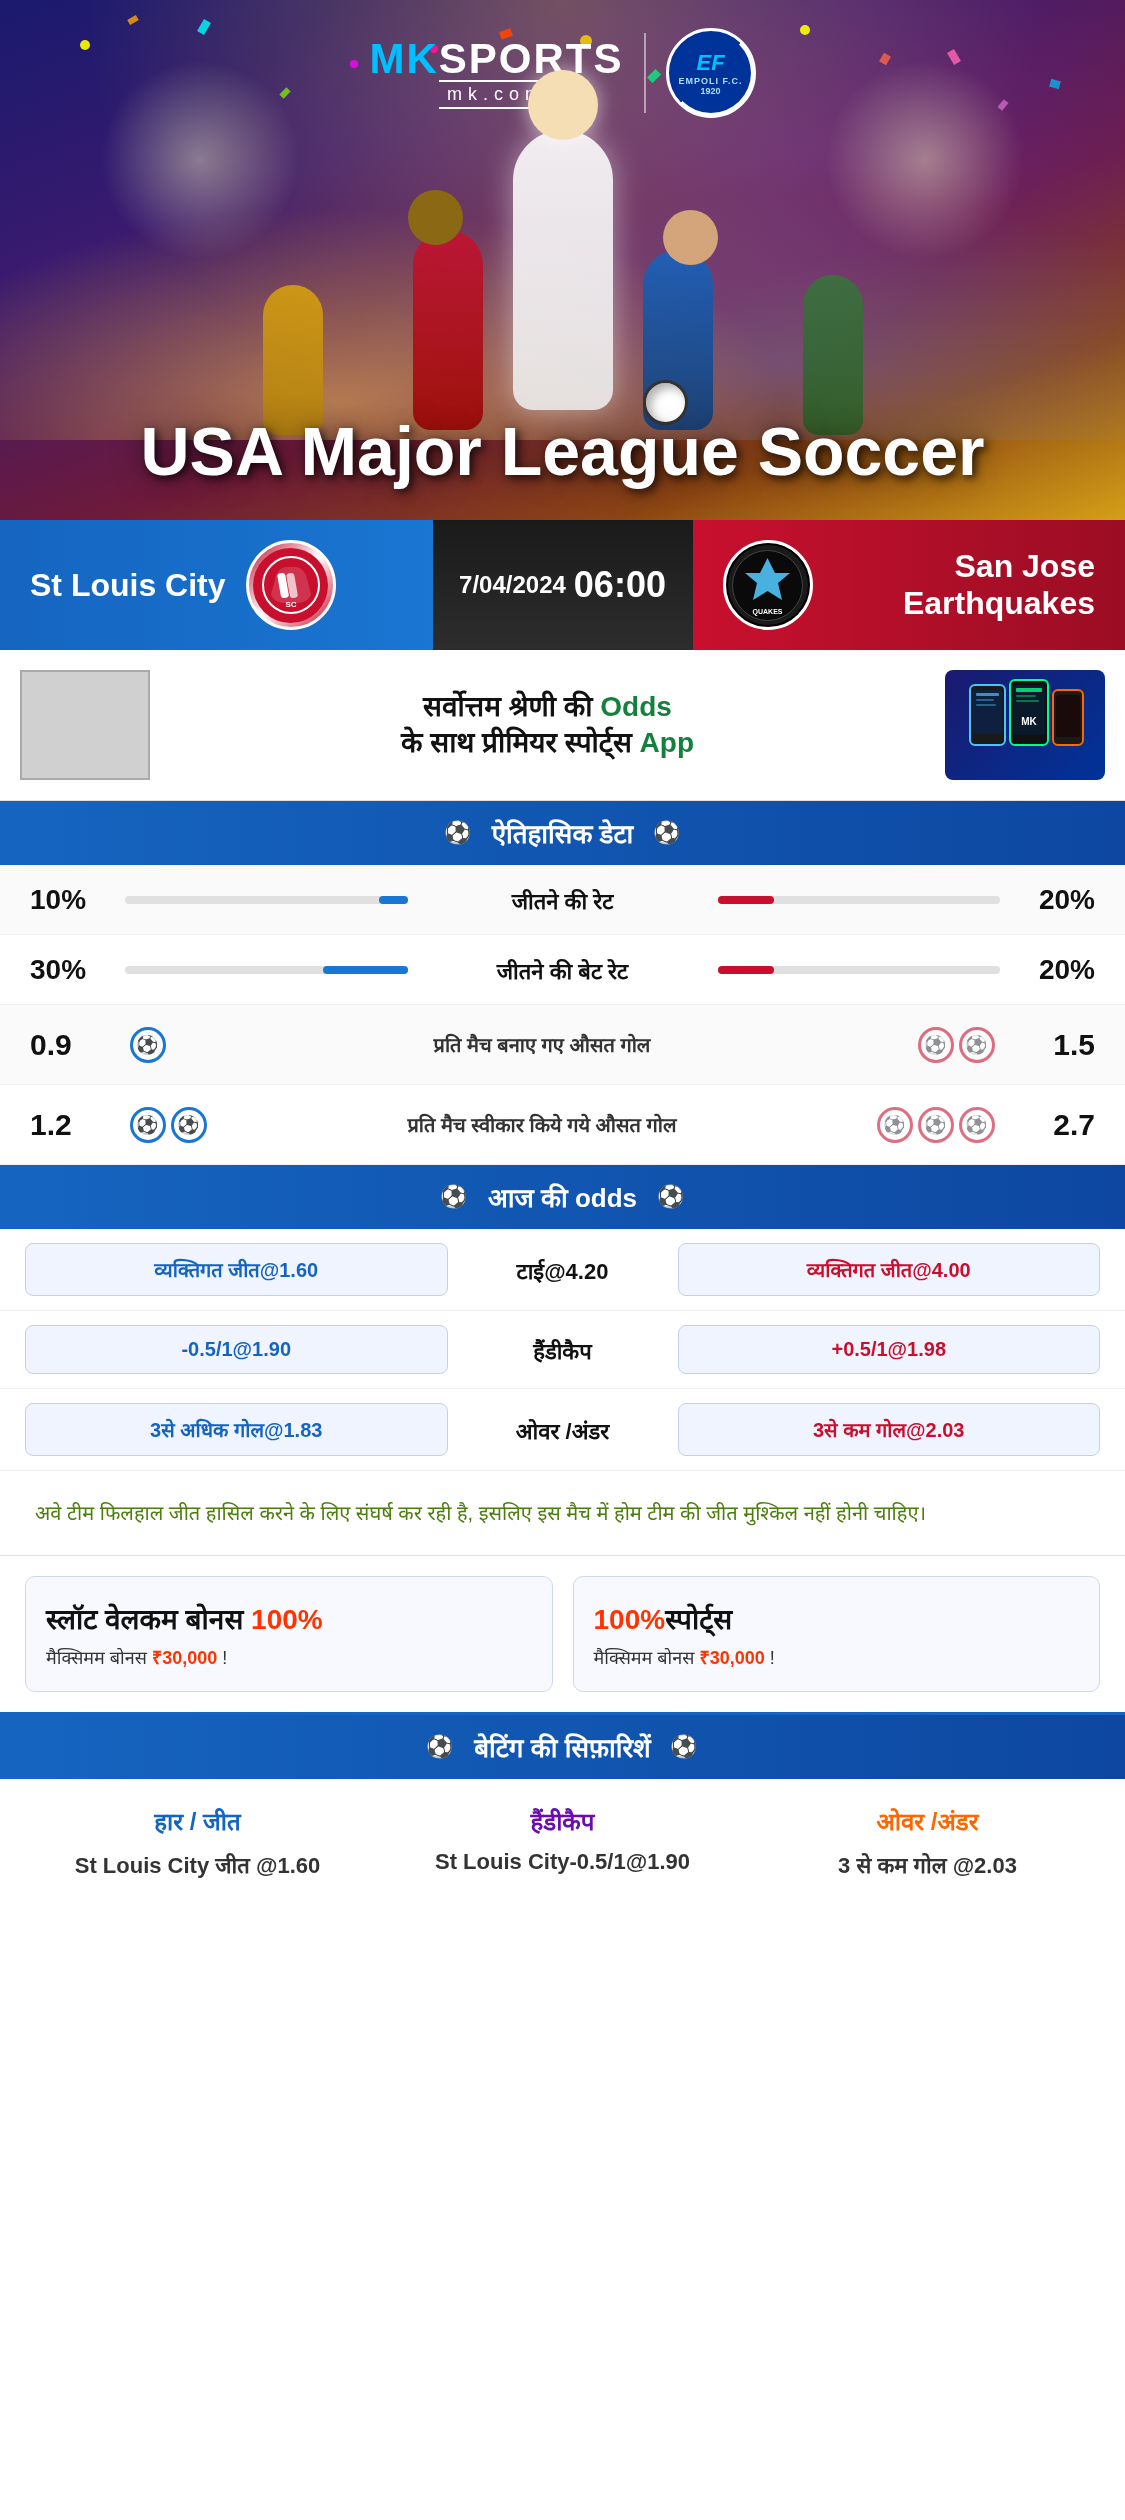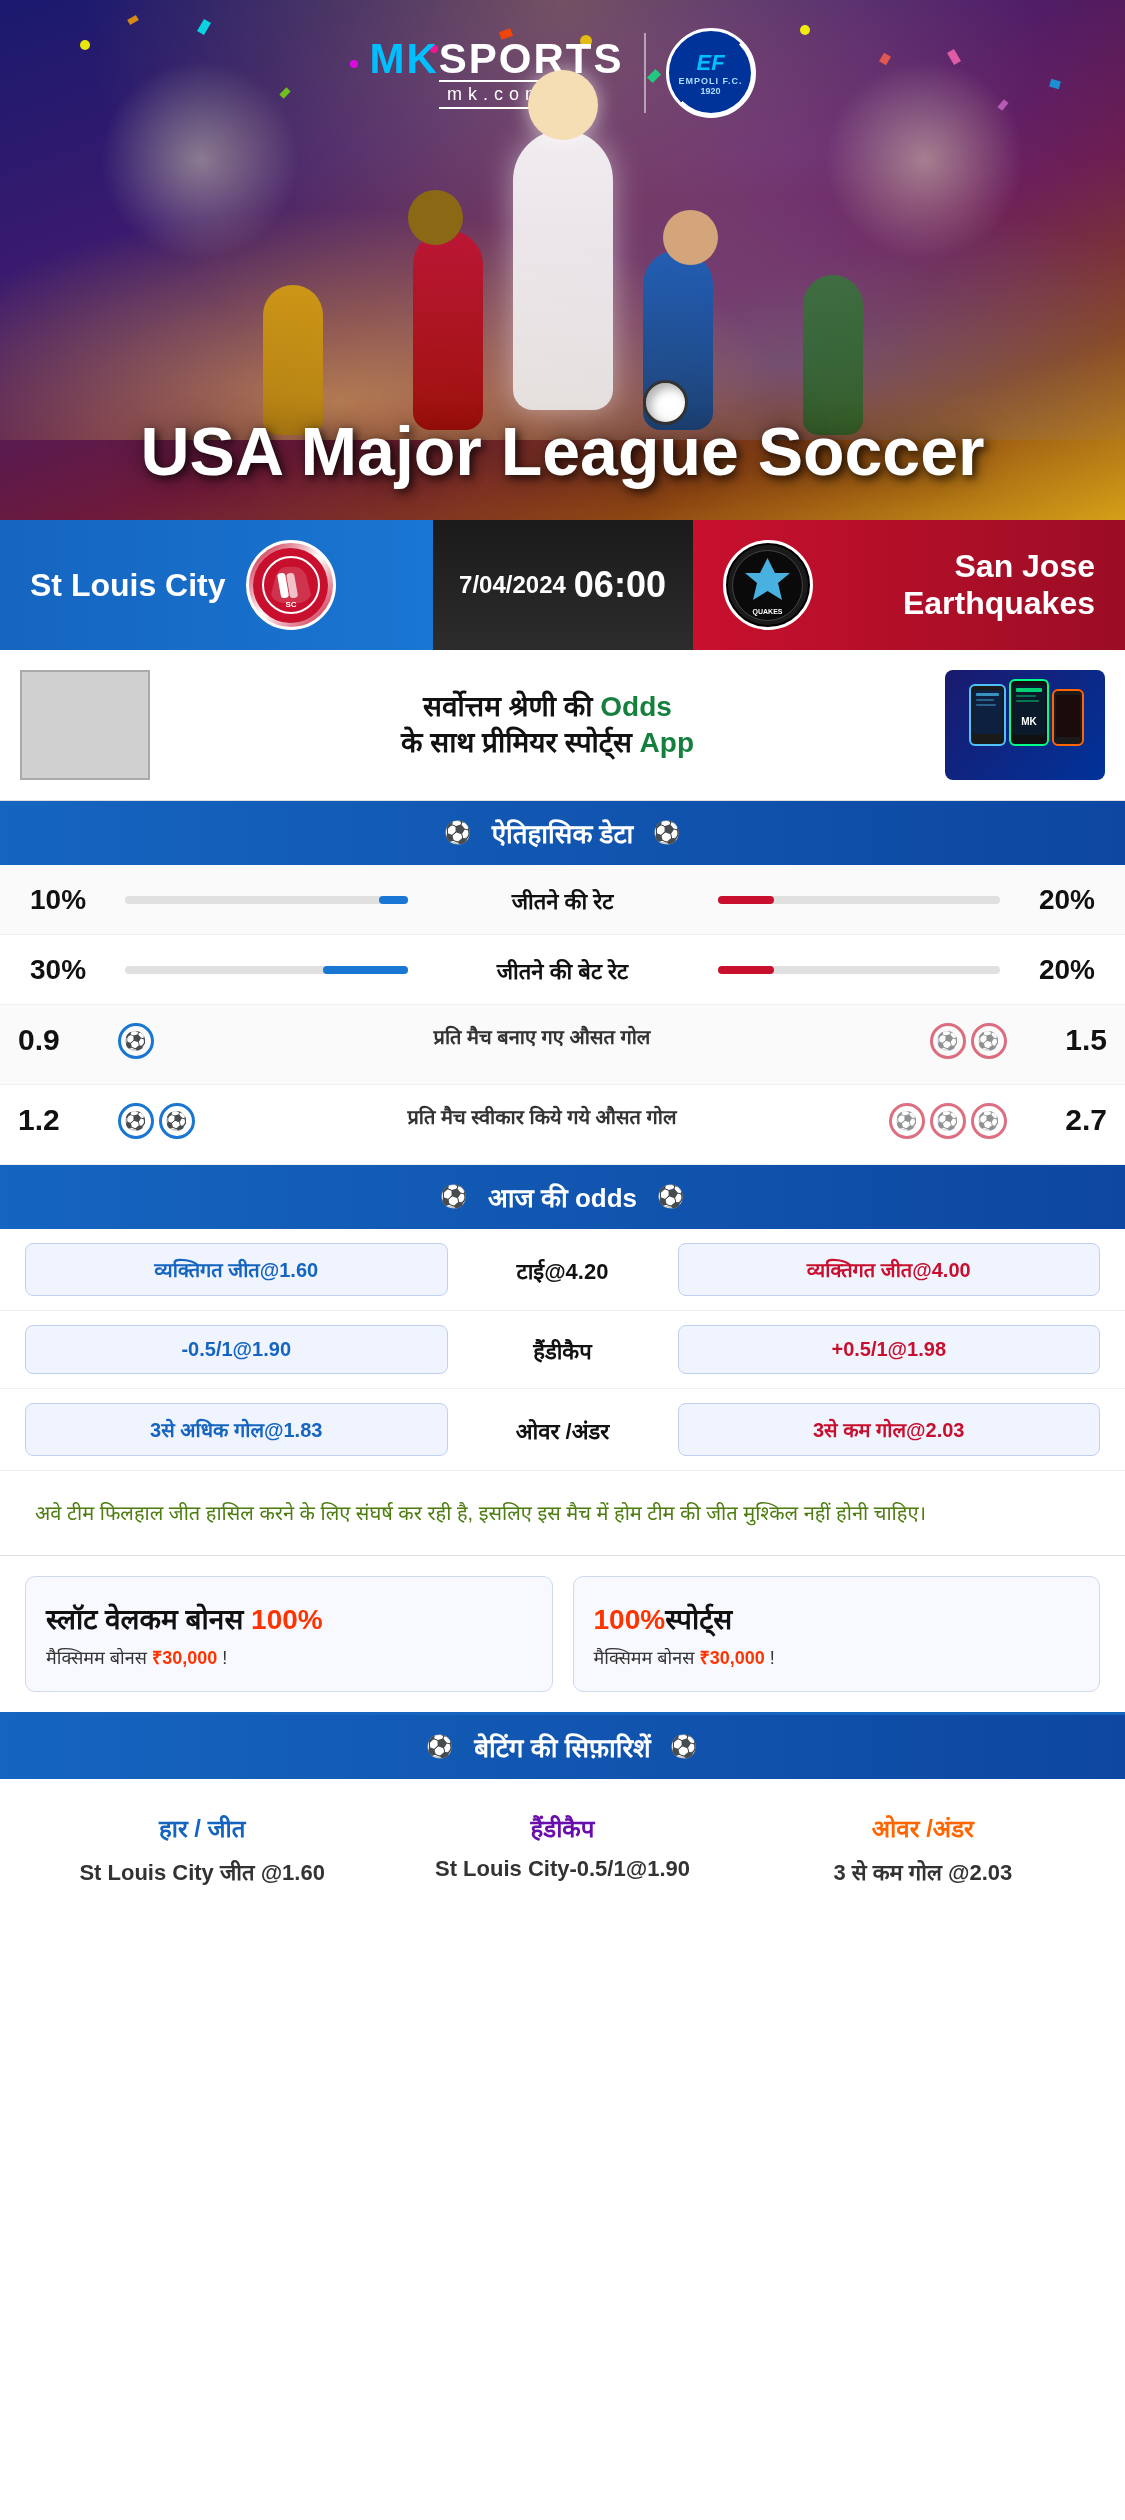--- a/index.html
+++ b/index.html
@@ -357,21 +357,22 @@
       width: 80px;
       font-size: 28px;
       font-weight: 900;
       color: #111;
       text-align: right;
     }
 
     
     .goal-row {
       display: flex;
-      padding: 18px 18px;
+      align-items: center;
+      padding: 18px 30px;
       border-bottom: 1px solid #f0f0f0;
       min-height: 80px;
     }
     .goal-row:nth-child(odd) { background: #fafafa; }
     .goal-value-left {
       width: 80px;
       font-size: 30px;
       font-weight: 900;
       color: #111;
     }
@@ -494,21 +495,21 @@
     }
     .bonus-subtitle .amount { color: #ff3300; font-weight: 700; }
 
     
     .betting-section {
       width: 1125px;
       background: #fff;
     }
     .betting-grid {
       display: flex;
-      padding: 32px;
+      padding: 25px;
       gap: 20px;
     }
     .betting-col {
       flex: 1;
       display: flex;
       flex-direction: column;
       align-items: center;
       gap: 12px;
     }
     .betting-col-title {

